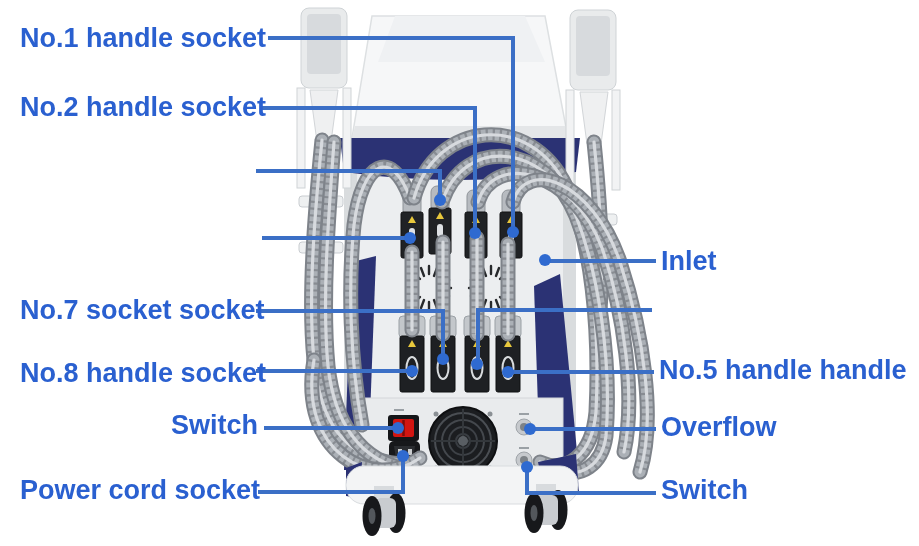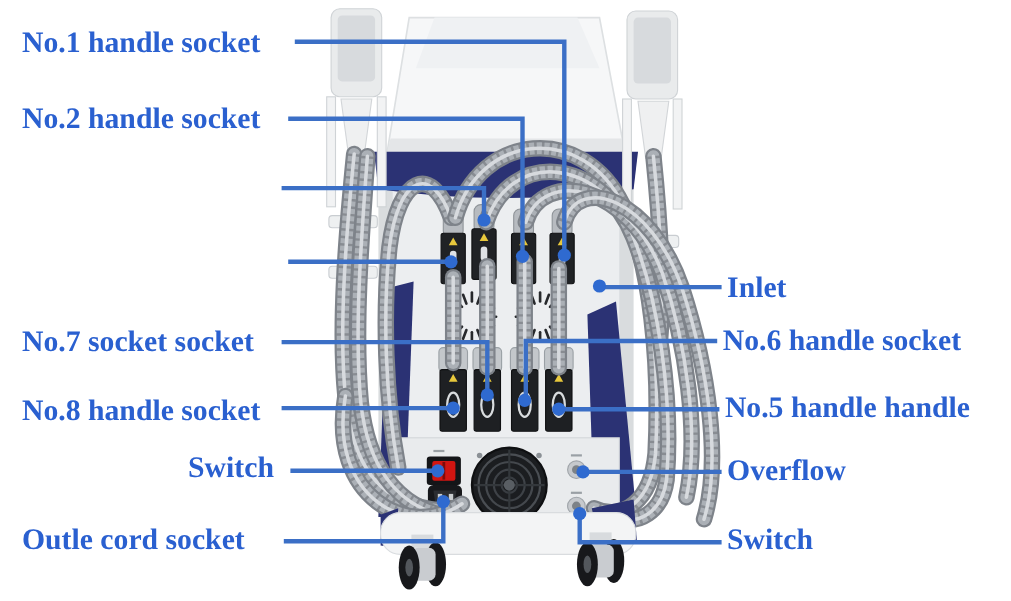--- a/index.html
+++ b/index.html
@@ -1,17 +1,17 @@
 <!DOCTYPE html>
 <html><head>
 <meta charset="utf-8">
 <style>
   html,body{margin:0;padding:0;background:#ffffff;}
   .stage{position:relative;width:919px;height:546px;background:#ffffff;overflow:hidden;
-         font-family:Liberation Serif, serif;}
+         font-family:Liberation Sans, sans-serif;}
   .layer{position:absolute;left:0;top:0;width:919px;height:546px;}
   .lbl{position:absolute;font-weight:700;font-size:27px;line-height:1.08;
        color:#2a60d0;white-space:nowrap;}
   
   .hose-o{fill:none;stroke:#7e838a;stroke-width:15;stroke-linecap:round;}
   .hose-b{fill:none;stroke:#abb0b6;stroke-width:11;stroke-linecap:round;}
   .hose-r{fill:none;stroke:rgba(62,66,72,.32);stroke-width:11;stroke-dasharray:2.2 4.6;}
   .hose-h{fill:none;stroke:#d7dade;stroke-width:3.2;stroke-linecap:round;}
   
   .lead{fill:none;stroke:#3b6fc6;stroke-width:4;}
@@ -363,19 +363,18 @@
         <polyline class="lead" points="656,493 527,493 527,467"></polyline>
         <circle class="lead-dot" cx="527" cy="467" r="6"></circle>
       </g>
   </svg>
 
   <div class="lbl" style="left:20px;top:24px">No.1 handle socket</div>
   <div class="lbl" style="left:20px;top:93px">No.2 handle socket</div>
   <div class="lbl" style="left:20px;top:296px">No.7 socket socket</div>
   <div class="lbl" style="left:20px;top:359px">No.8 handle socket</div>
   <div class="lbl" style="left:171px;top:411px">Switch</div>
-  <div class="lbl" style="left:20px;top:476px">Outle cord socket</div>
+  <div class="lbl" style="left:20px;top:476px">Power cord socket</div>
   <div class="lbl" style="left:661px;top:247px">Inlet</div>
-  <div class="lbl" style="left:657px;top:295px">No.6 handle socket</div>
   <div class="lbl" style="left:659px;top:356px">No.5 handle handle</div>
   <div class="lbl" style="left:661px;top:413px">Overflow</div>
   <div class="lbl" style="left:661px;top:476px">Switch</div>
 </div>
 
 </body></html>

